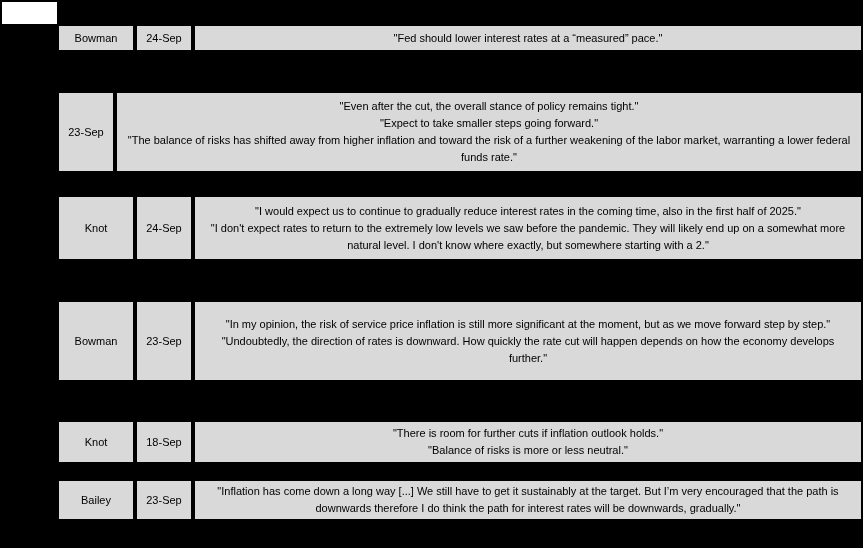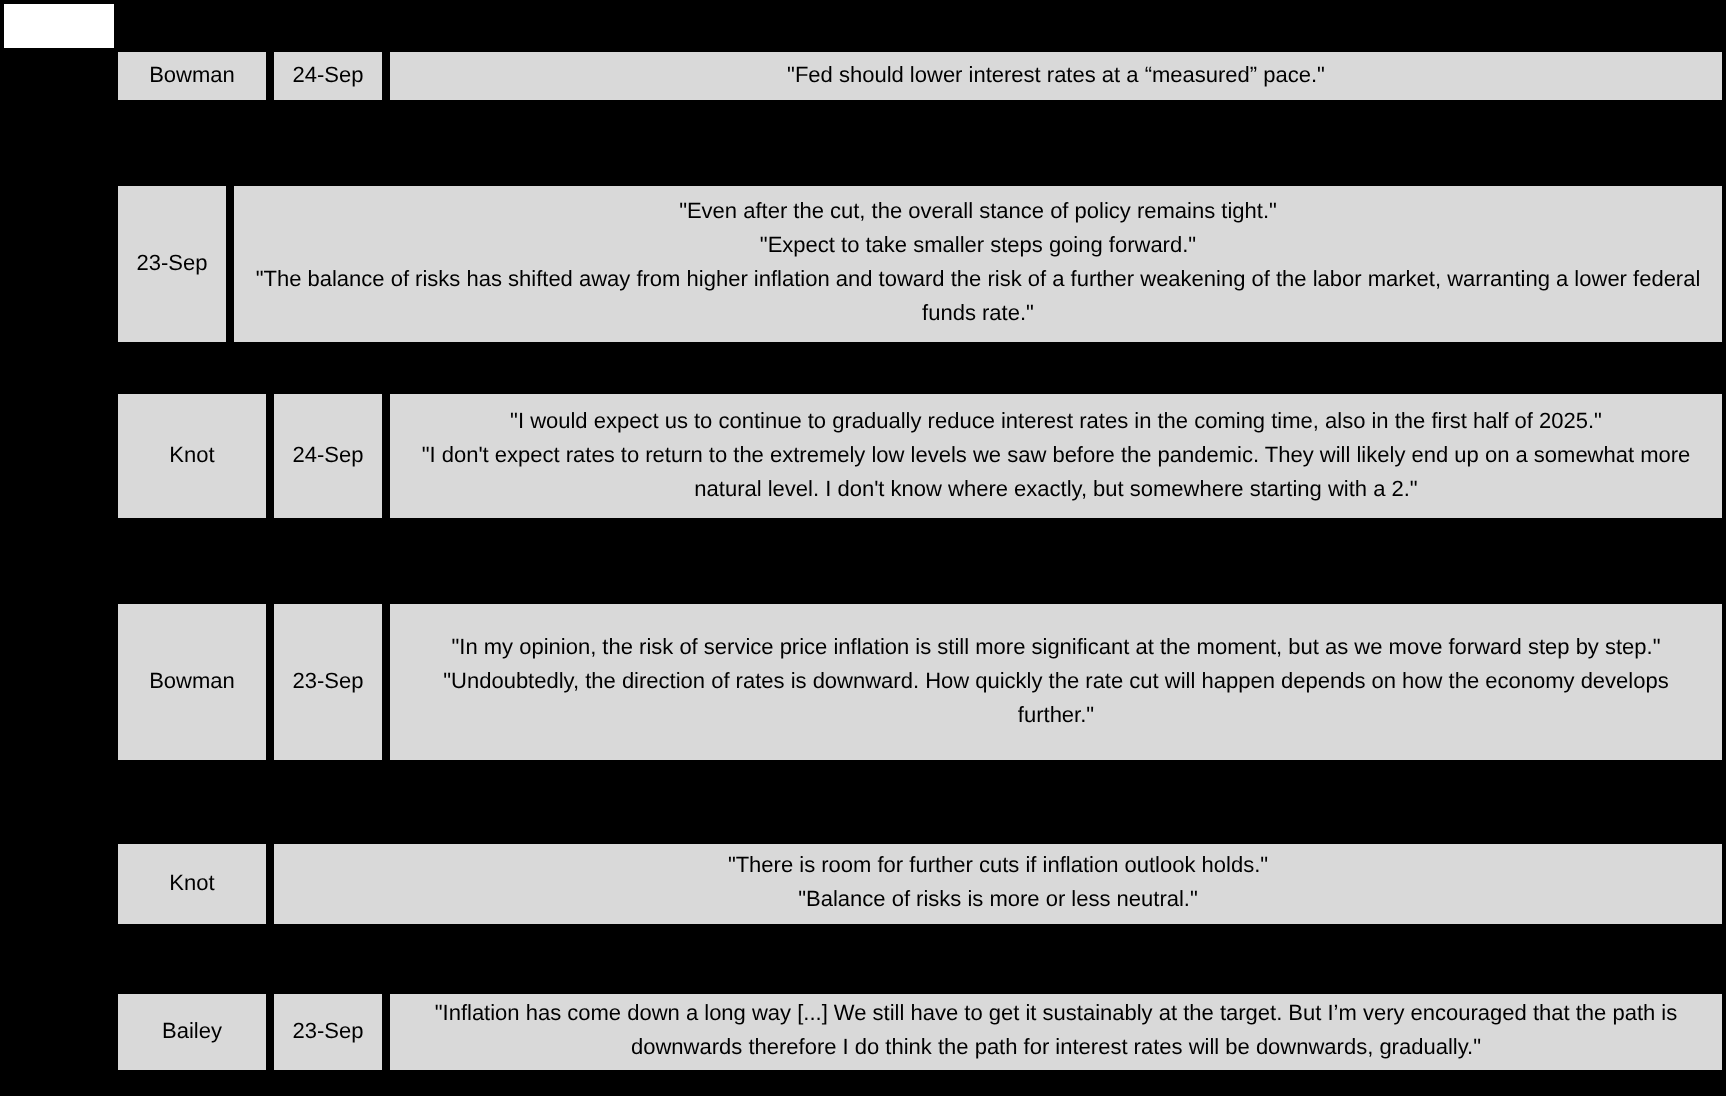--- a/index.html
+++ b/index.html
@@ -86,27 +86,28 @@
     <div class="cell speaker-cell">Bowman</div>
     <div class="cell date-cell">23-Sep</div>
     <div class="cell quote-cell">
       <div class="quote-line">"In my opinion, the risk of service price inflation is still more significant at the moment, but as we move forward step by step."</div>
       <div class="quote-line">"Undoubtedly, the direction of rates is downward. How quickly the rate cut will happen depends on how the economy develops further."</div>
     </div>
   </div>
 
   <div class="row" style="top:421px; height:42px;">
     <div class="cell speaker-cell">Knot</div>
+    <div class="cell date-cell">18-Sep</div>
     <div class="cell quote-cell">
       <div class="quote-line">"There is room for further cuts if inflation outlook holds."</div>
       <div class="quote-line">"Balance of risks is more or less neutral."</div>
     </div>
   </div>
 
-  <div class="row" style="top:496px; height:40px;">
+  <div class="row" style="top:480px; height:40px;">
     <div class="cell speaker-cell">Bailey</div>
     <div class="cell date-cell">23-Sep</div>
     <div class="cell quote-cell">
       <div class="quote-line">"Inflation has come down a long way [...] We still have to get it sustainably at the target. But I’m very encouraged that the path is downwards therefore I do think the path for interest rates will be downwards, gradually."</div>
     </div>
   </div>
 
 </div>
 
 </body></html>

